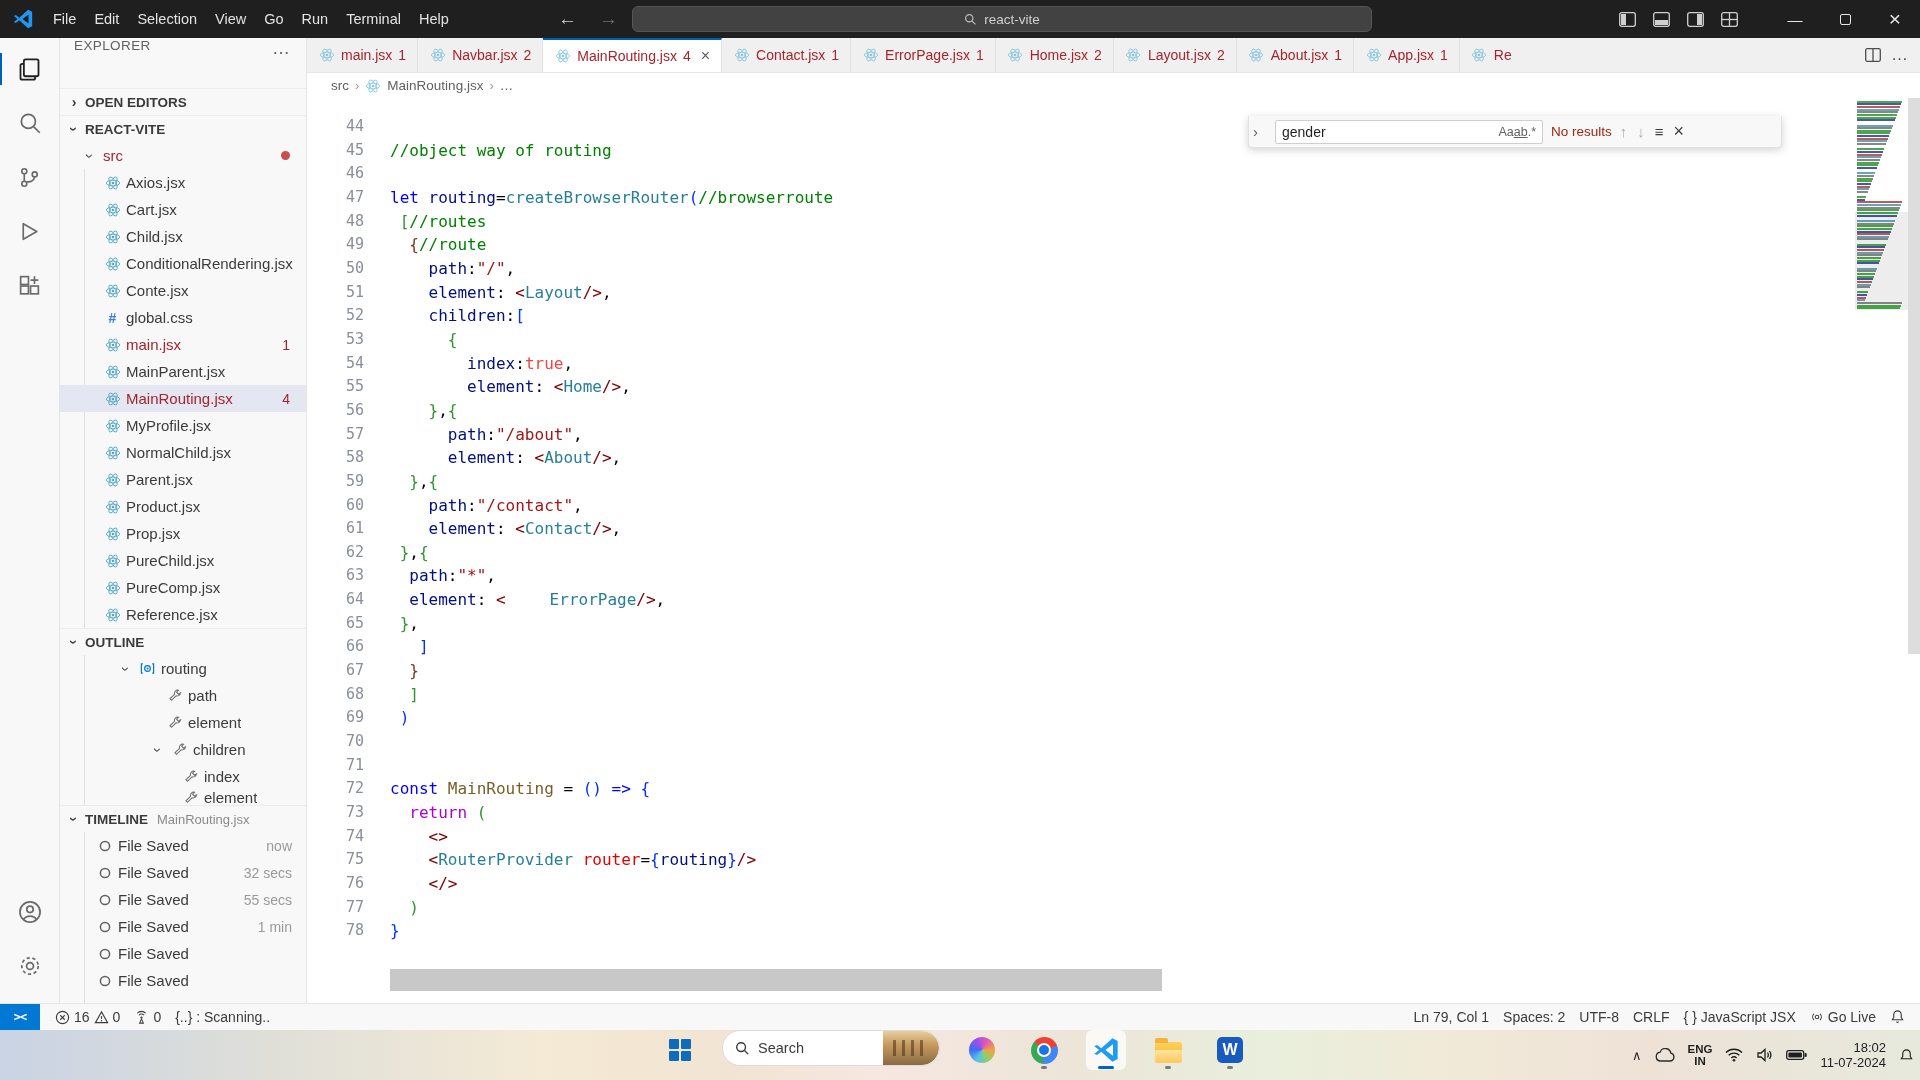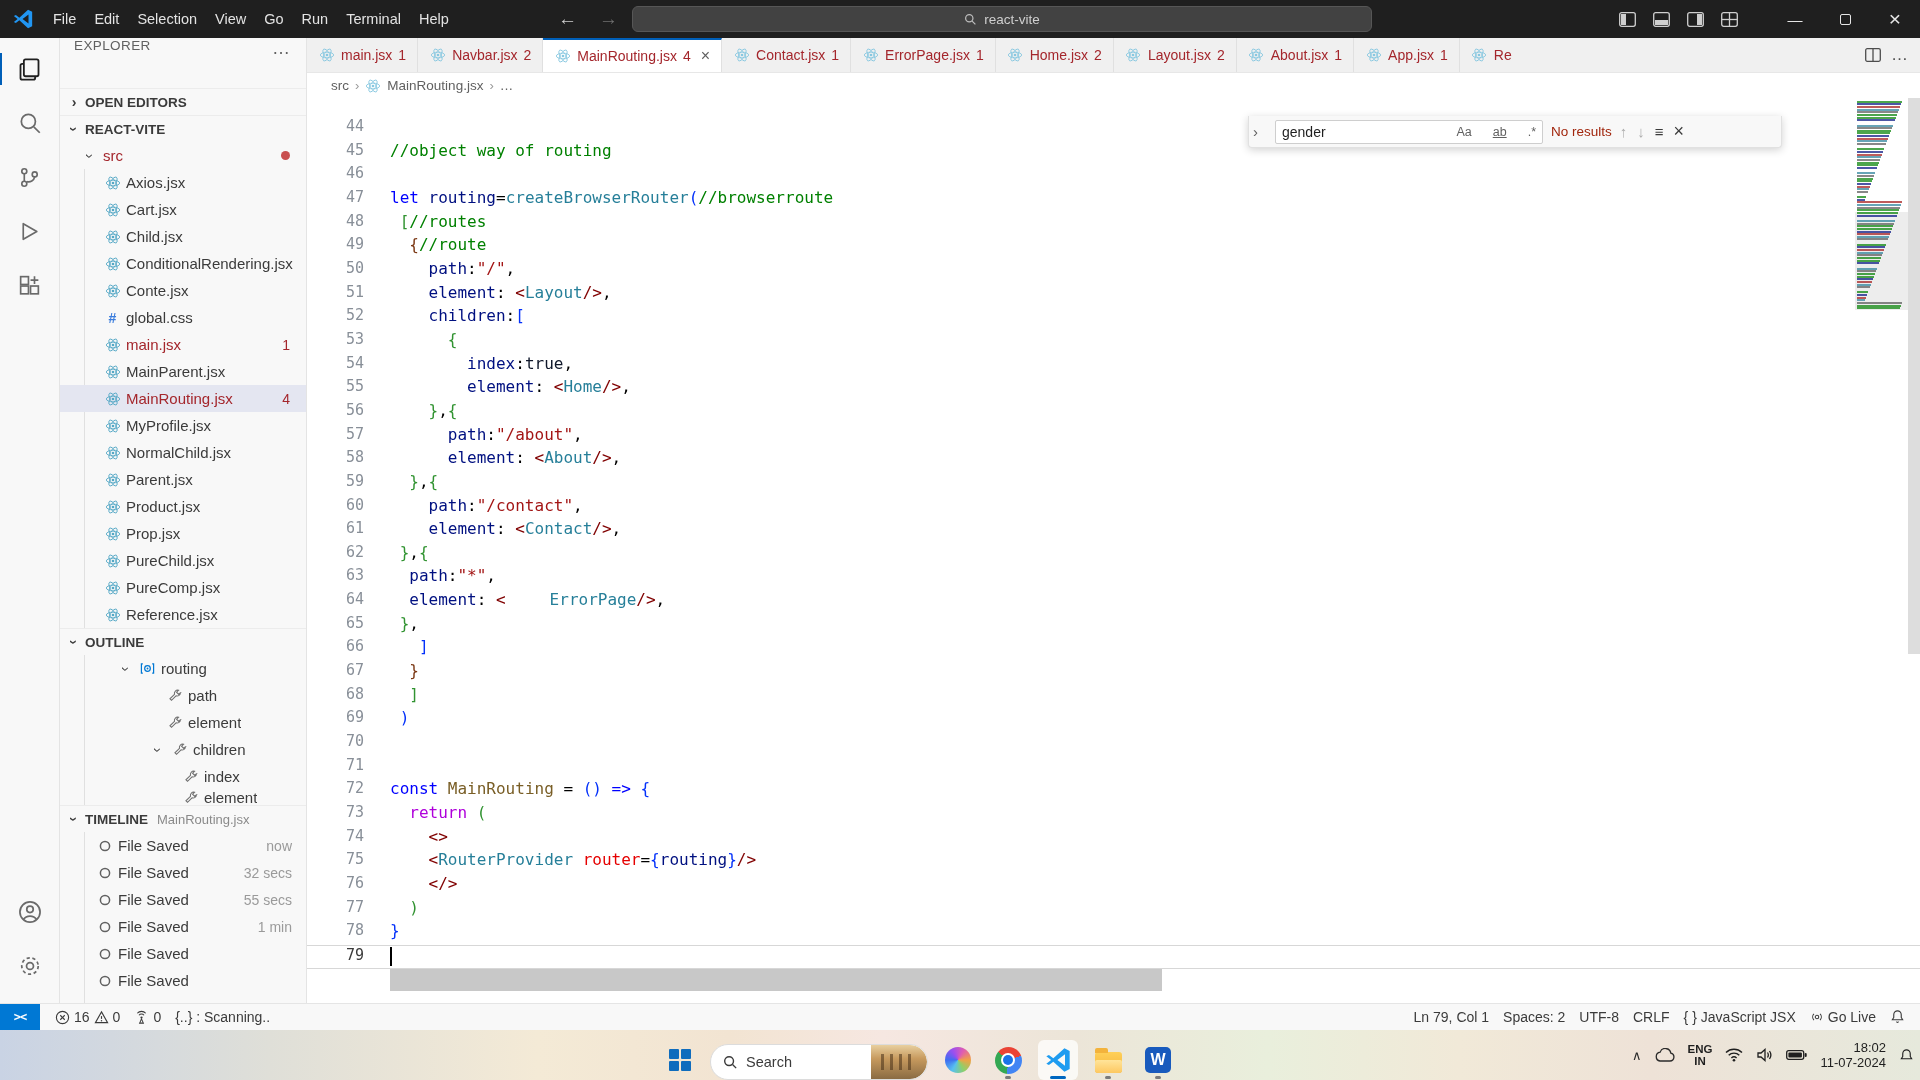--- a/index.html
+++ b/index.html
@@ -71,37 +71,37 @@
   .code-line.current { border-top:1px solid #d7d7d7; border-bottom:1px solid #d7d7d7; }
   .cursor { display:inline-block; width:2px; height:19px; background:#000; vertical-align:middle; }
   .hscrollbar { position:absolute; left:83px; top:871px; width:772px; height:22px; background:rgba(118,118,118,.40); z-index:5; }
   .vscrollbar { position:absolute; right:0; top:0; width:12px; height:556px; background:rgba(100,100,100,.22); z-index:6; }
   .minimap { position:absolute; right:12px; top:0; width:53px; height:100%; z-index:4; }
   .mm-slider { position:absolute; left:0; right:0; top:114px; height:98px; background:rgba(0,0,0,.07); }
 
   .find-widget { position:absolute; top:18px; right:138px; width:534px; height:32px; background:#f8f8f8; border:1px solid #e1e1e1; border-top:none; border-radius:0 0 4px 4px; box-shadow:0 2px 8px rgba(0,0,0,.18); display:flex; align-items:center; gap:8px; padding:0 8px 0 4px; z-index:10; }
   .find-toggle { color:#616161; font-size:15px; width:14px; }
   .find-input { width:268px; height:24px; background:#fff; border:1px solid #cecece; border-radius:2px; display:flex; align-items:center; padding:0 6px; font-size:14px; color:#1f1f1f; }
-  .find-opts { margin-left:auto; display:flex; gap:21px; color:#616161; font-size:12.5px; align-items:center; }
+  .find-opts { margin-left:auto; display:flex; gap:0; color:#616161; font-size:12.5px; align-items:center; }
   .opt-ab { text-decoration:underline; }
   .no-results { color:#a1260d; font-size:13.5px; white-space:nowrap; }
   .find-btns { display:flex; gap:10px; align-items:center; color:#adadad; font-size:15px; }
   .find-btns .enabled { color:#3b3b3b; }
 
   
   .statusbar { height:27px; background:#f8f8f8; border-top:1px solid #e5e5e5; display:flex; align-items:center; font-size:14px; color:#3b3b3b; flex:0 0 27px; }
   .remote-btn { width:40px; height:100%; background:#0078d4; color:#fff; display:flex; align-items:center; justify-content:center; font-weight:bold; font-size:12px; letter-spacing:-1px; font-family:"DejaVu Sans Mono",monospace; }
   .sb-item { display:flex; align-items:center; gap:4px; padding:0 7px; height:100%; white-space:nowrap; }
   .sb-left { display:flex; margin-left:8px; }
   .sb-right { display:flex; margin-left:auto; margin-right:8px; }
 
   
   .taskbar { height:50px; flex:0 0 50px; position:relative;
     background:linear-gradient(90deg,#c9d3e4 0%,#dfdfd8 14%,#f4ead6 28%,#f2e4d2 38%,#f6e7e1 46%,#ece5d8 56%,#e9efdc 66%,#f1e9d8 76%,#eee2d7 86%,#e6e9dc 100%); }
-  .tb-center { position:absolute; left:660px; top:0; height:50px; display:flex; align-items:flex-end; gap:10px; }
+  .tb-center { position:absolute; left:660px; top:0; height:50px; display:flex; align-items:flex-start; gap:22px; }
   .tk-icon { width:40px; height:40px; border-radius:6px; display:flex; align-items:center; justify-content:center; position:relative; }
   .tk-icon.active { background:rgba(255,255,255,.75); }
   .tk-icon.active::after { content:""; position:absolute; bottom:1px; left:50%; transform:translateX(-50%); width:16px; height:3px; border-radius:2px; background:#0067c0; }
   .tk-icon.open::after { content:""; position:absolute; bottom:1px; left:50%; transform:translateX(-50%); width:6px; height:3px; border-radius:2px; background:#7a7a7a; }
   .start-grid { width:22px; height:22px; display:grid; grid-template-columns:10px 10px; grid-template-rows:10px 10px; gap:2px; }
   .start-grid i { background:#0f6cbd; border-radius:1px; }
   .search-pill { height:36px; width:218px; background:#fff; border:1px solid #dcdcdc; border-radius:18px; display:flex; align-items:center; padding-left:12px; gap:8px; font-size:14.5px; color:#3b3b3b; overflow:hidden; }
   .pill-img { margin-left:auto; width:56px; height:34px; border-radius:0 17px 17px 0;
     background:linear-gradient(180deg,#e8cf9f 0%,#c79a5e 40%,#8a6b43 100%); position:relative; }
   .pill-img::after { content:""; position:absolute; left:10px; right:10px; top:9px; height:16px;
@@ -803,21 +803,21 @@
             <div class="code-line">
               <div class="ln">52</div>
               <pre class="code-text"><span>    </span><span style="color: rgb(0, 16, 128);">children</span><span>:</span><span style="color: rgb(4, 49, 250);">[</span></pre>
             </div>
             <div class="code-line">
               <div class="ln">53</div>
               <pre class="code-text"><span>      </span><span style="color: rgb(49, 147, 49);">{</span></pre>
             </div>
             <div class="code-line">
               <div class="ln">54</div>
-              <pre class="code-text"><span>        </span><span style="color: rgb(0, 16, 128);">index</span><span>:</span><span style="color: #0f172a;">true</span><span>,</span></pre>
+              <pre class="code-text"><span>        </span><span style="color: rgb(0, 16, 128);">index</span><span>:</span><span style="color: #ef4444;">true</span><span>,</span></pre>
             </div>
             <div class="code-line">
               <div class="ln">55</div>
               <pre class="code-text"><span>        </span><span style="color: rgb(0, 16, 128);">element</span><span>: </span><span style="color: rgb(128, 0, 0);">&lt;</span><span style="color: rgb(38, 127, 153);">Home</span><span style="color: rgb(128, 0, 0);">/&gt;</span><span>,</span></pre>
             </div>
             <div class="code-line">
               <div class="ln">56</div>
               <pre class="code-text"><span>    </span><span style="color: rgb(49, 147, 49);">}</span><span>,</span><span style="color: rgb(49, 147, 49);">{</span></pre>
             </div>
             <div class="code-line">
@@ -900,24 +900,20 @@
               <div class="ln">76</div>
               <pre class="code-text"><span>    </span><span style="color: rgb(128, 0, 0);">&lt;/&gt;</span></pre>
             </div>
             <div class="code-line">
               <div class="ln">77</div>
               <pre class="code-text"><span>  </span><span style="color: rgb(49, 147, 49);">)</span></pre>
             </div>
             <div class="code-line">
               <div class="ln">78</div>
               <pre class="code-text"><span style="color: rgb(4, 49, 250);">}</span></pre>
-            </div>
-            <div class="code-line current">
-              <div class="ln">79</div>
-              <pre class="code-text"><span class="cursor"></span></pre>
             </div>
           </div>
         <div class="hscrollbar"></div>
         <div class="minimap" id="minimap">
             <div class="mm-slider"></div>
             <i style="position: absolute; left: 2px; top: 2.6px; width: 45px; height: 2px; background: rgb(0, 128, 0); opacity: 0.7;"></i>
             <i style="position: absolute; left: 2px; top: 5.3px; width: 44px; height: 2px; background: rgb(0, 16, 128); opacity: 0.7;"></i>
             <i style="position: absolute; left: 2px; top: 7.9px; width: 43px; height: 2px; background: rgb(163, 21, 21); opacity: 0.7;"></i>
             <i style="position: absolute; left: 2px; top: 10.6px; width: 42px; height: 2px; background: rgb(38, 127, 153); opacity: 0.7;"></i>
             <i style="position: absolute; left: 2px; top: 13.3px; width: 41px; height: 2px; background: rgb(85, 85, 85); opacity: 0.7;"></i>

